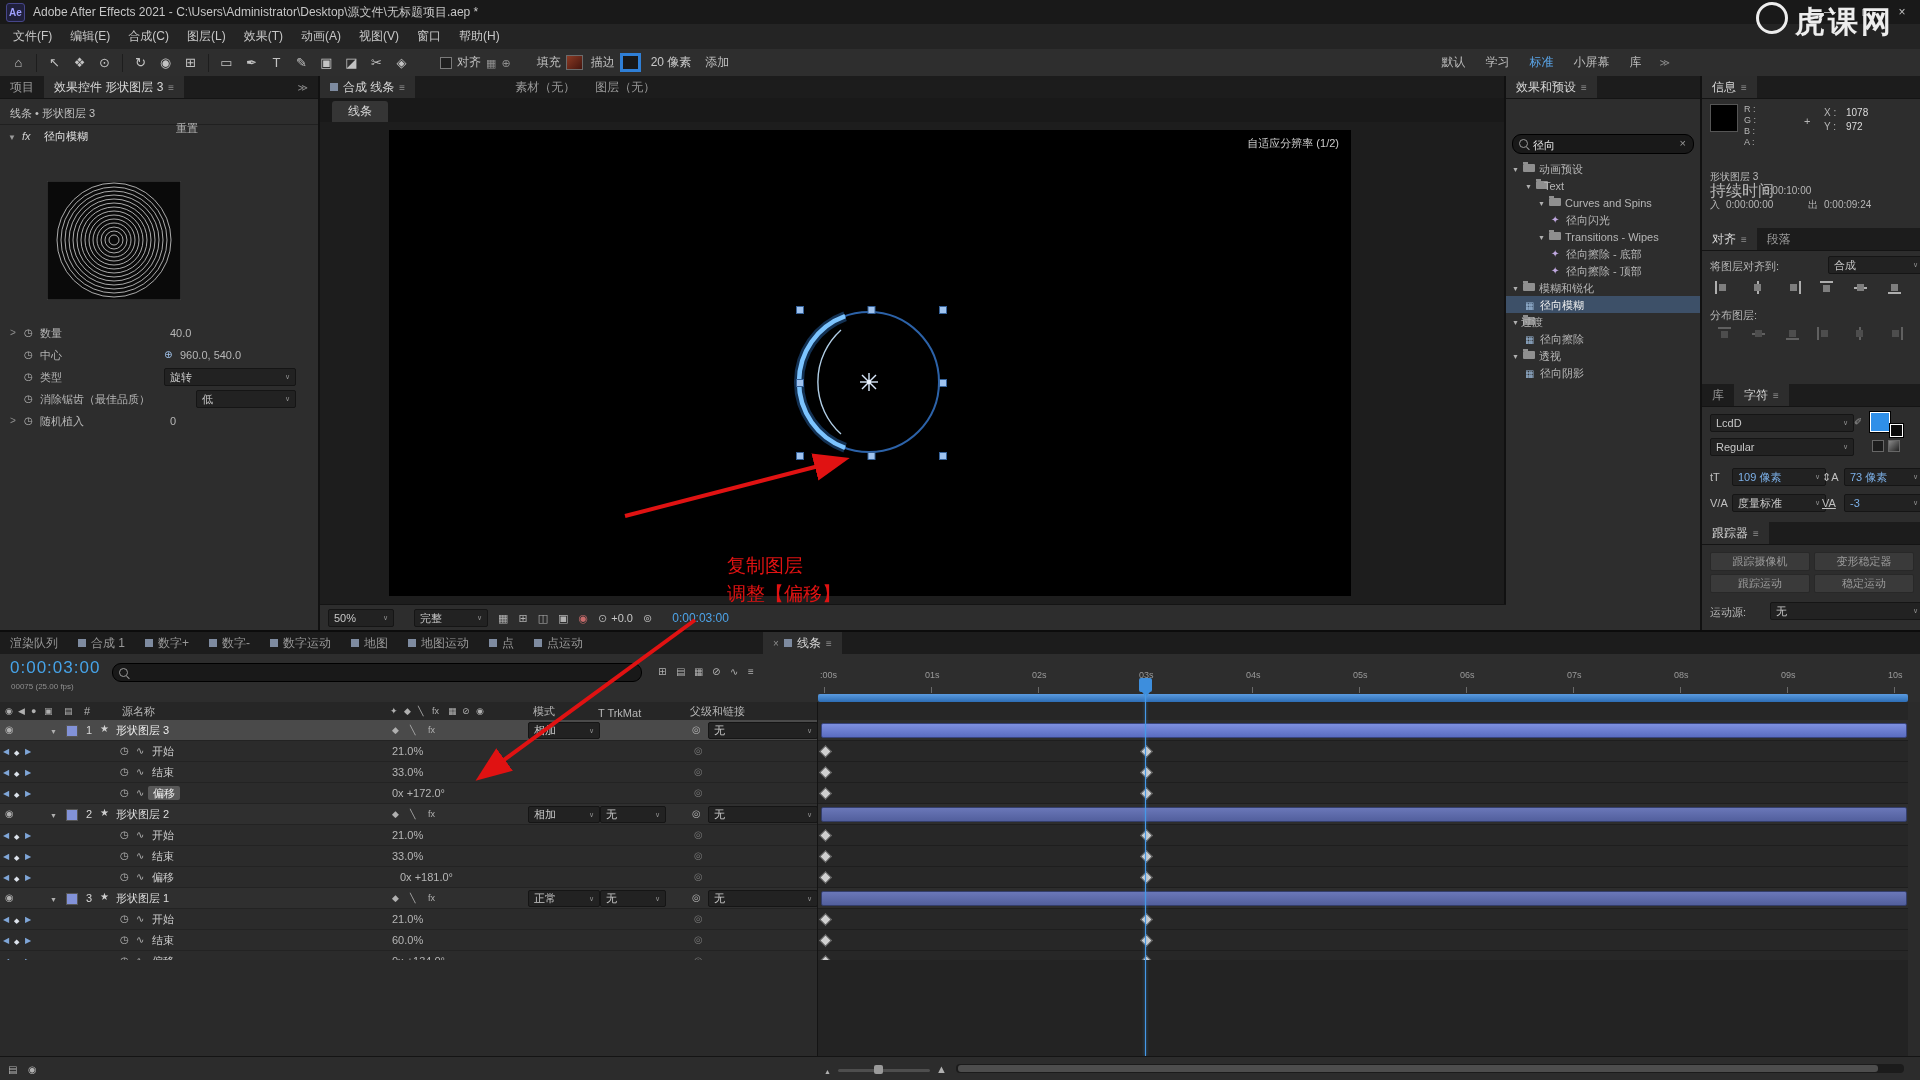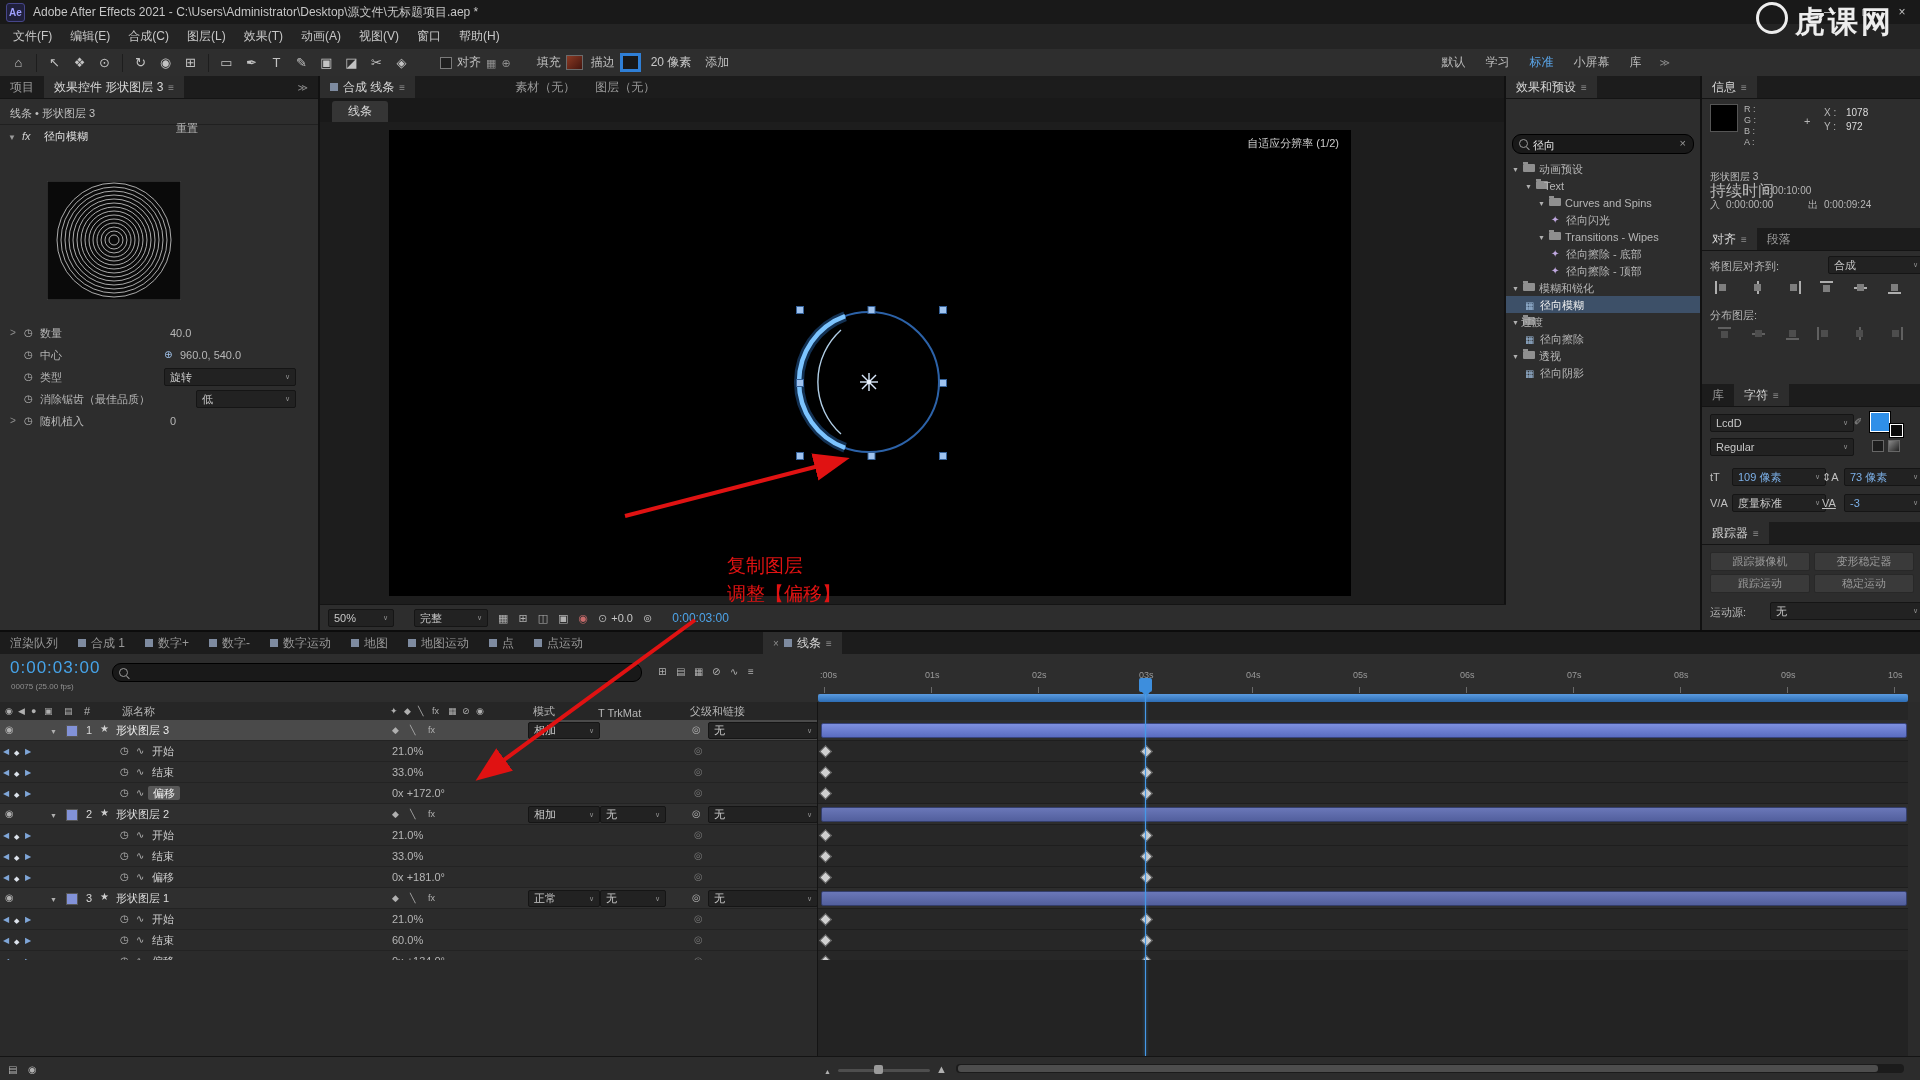--- a/index.html
+++ b/index.html
@@ -722,21 +722,21 @@
         <span class="e v" style="left:392px;top:3px">33.0%</span>
         <span class="g" style="left:694px;top:4px;color:#777">◎</span>
       </div>
       <div class="pr">
         <span class="g" style="left:3px;top:5px;font-size:8px;color:#7fa6d8">◀</span>
         <span class="g" style="left:14px;top:6px;font-size:7px;color:#dde3ec">◆</span>
         <span class="g" style="left:25px;top:5px;font-size:8px;color:#7fa6d8">▶</span>
         <span class="g" style="left:120px;top:4px">◷</span>
         <span class="g dim" style="left:136px;top:4px">∿</span>
         <span class="e" style="left:152px;top:3px;color:#cccccc">偏移</span>
-        <span class="e v" style="left:392px;top:3px">0x +181.0°</span>
+        <span class="e v" style="left:400px;top:3px">0x +181.0°</span>
         <span class="g" style="left:694px;top:4px;color:#777">◎</span>
       </div>
 
       <div class="lr">
         <span class="g" style="left:5px;top:4px">◉</span>
         <span class="g" style="left:50px;top:6px;font-size:7px">▼</span>
         <span class="chip" style="left:66px"></span>
         <span class="e" style="left:86px;top:3px;color:#d8d8d8">3</span>
         <span class="g" style="left:100px;top:3px;color:#cfcfcf">★</span>
         <span class="e" style="left:116px;top:3px;color:#dedede">形状图层 1</span>

